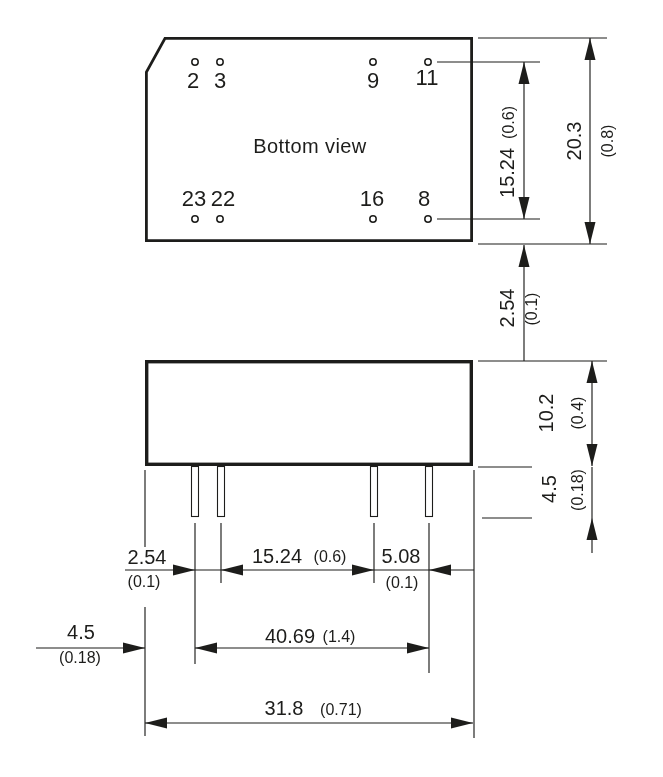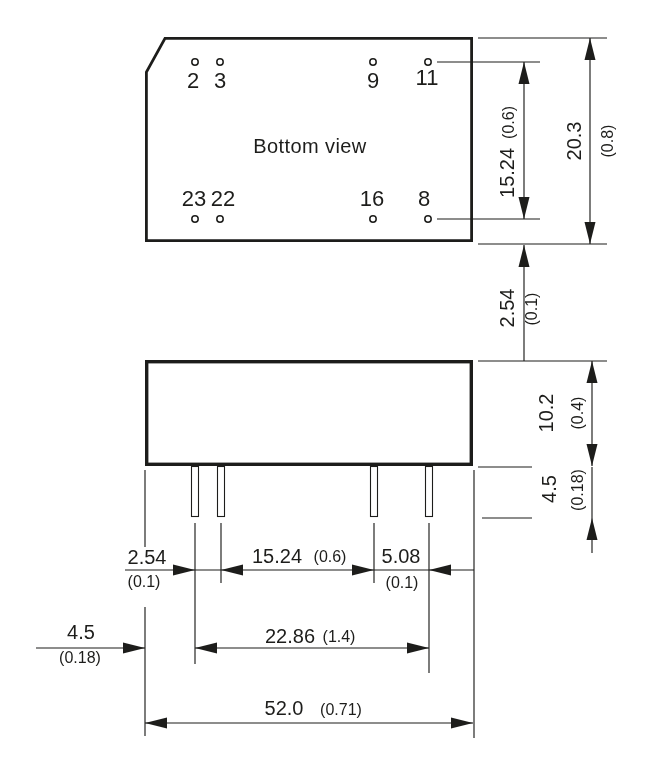--- a/index.html
+++ b/index.html
@@ -136,19 +136,19 @@
 
   <div class="t mm" style="left:147px;top:557px">2.54</div>
   <div class="t in" style="left:144px;top:582px">(0.1)</div>
   <div class="t mm" style="left:277px;top:556px">15.24</div>
   <div class="t in" style="left:330px;top:557px">(0.6)</div>
   <div class="t mm" style="left:401px;top:556px">5.08</div>
   <div class="t in" style="left:402px;top:583px">(0.1)</div>
 
   <div class="t mm" style="left:81px;top:632px">4.5</div>
   <div class="t in" style="left:80px;top:658px">(0.18)</div>
-  <div class="t mm" style="left:290px;top:636px">22.86</div>
+  <div class="t mm" style="left:290px;top:636px">40.69</div>
   <div class="t in" style="left:339px;top:637px">(1.4)</div>
 
-  <div class="t mm" style="left:284px;top:708px">52.0</div>
+  <div class="t mm" style="left:284px;top:708px">31.8</div>
   <div class="t in" style="left:341px;top:710px">(0.71)</div>
 
 </div>
 
 </body></html>

